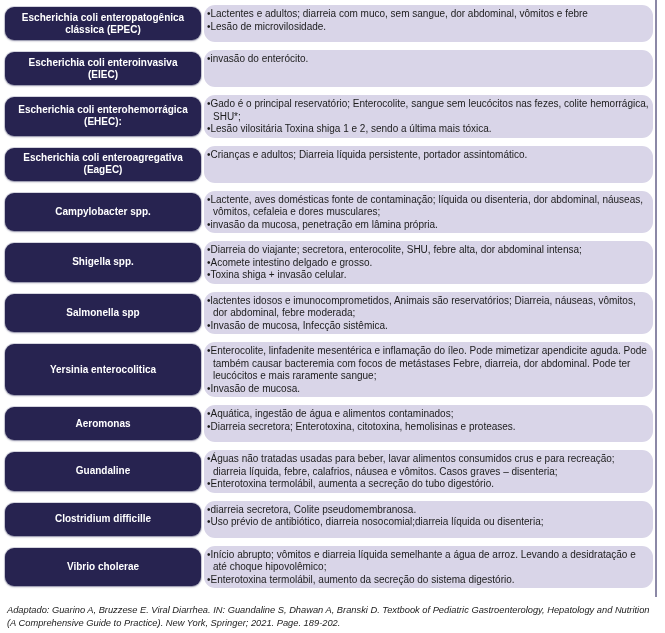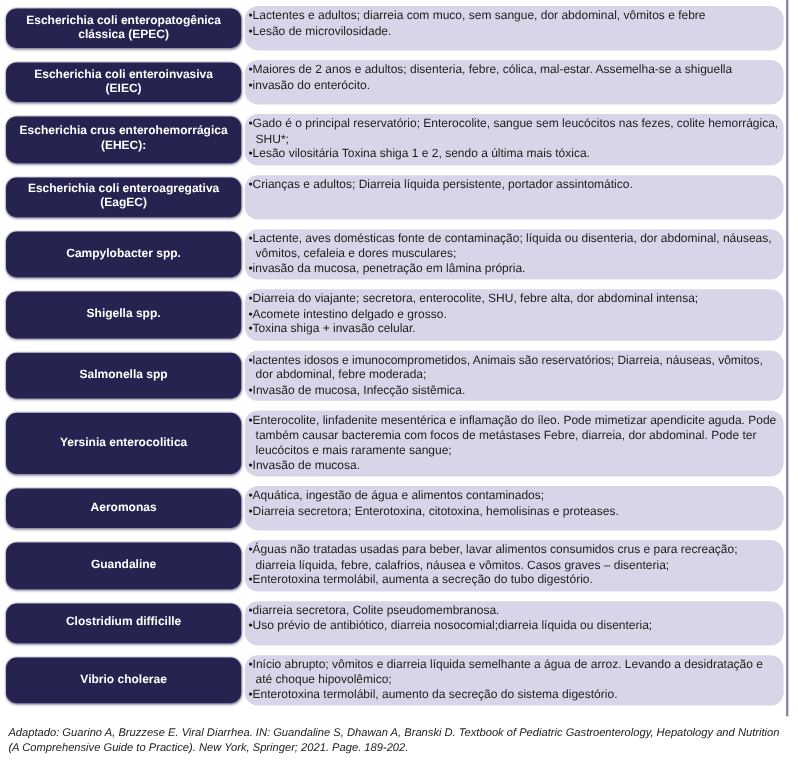--- a/index.html
+++ b/index.html
@@ -83,26 +83,25 @@
     <div class="row">
       <div class="pathogen">Escherichia coli enteropatogênica clássica (EPEC)</div>
       <div class="desc">
         <div class="bullet">•Lactentes e adultos; diarreia com muco, sem sangue, dor abdominal, vômitos e febre</div>
         <div class="bullet">•Lesão de microvilosidade.</div>
       </div>
     </div>
     <div class="row">
       <div class="pathogen">Escherichia coli enteroinvasiva (EIEC)</div>
       <div class="desc">
-        <div class="bullet">•Maiores de 2 anos e adultos; disenteria, febre, cólica, mal-estar. Assemelha-se a shiguella</div>
         <div class="bullet">•invasão do enterócito.</div>
       </div>
     </div>
     <div class="row">
-      <div class="pathogen">Escherichia crus enterohemorrágica (EHEC):</div>
+      <div class="pathogen">Escherichia coli enterohemorrágica (EHEC):</div>
       <div class="desc">
         <div class="bullet">•Gado é o principal reservatório; Enterocolite, sangue sem leucócitos nas fezes, colite hemorrágica, SHU*;</div>
         <div class="bullet">•Lesão vilositária Toxina shiga 1 e 2, sendo a última mais tóxica.</div>
       </div>
     </div>
     <div class="row">
       <div class="pathogen">Escherichia coli enteroagregativa (EagEC)</div>
       <div class="desc">
         <div class="bullet">•Crianças e adultos; Diarreia líquida persistente, portador assintomático.</div>
       </div>

